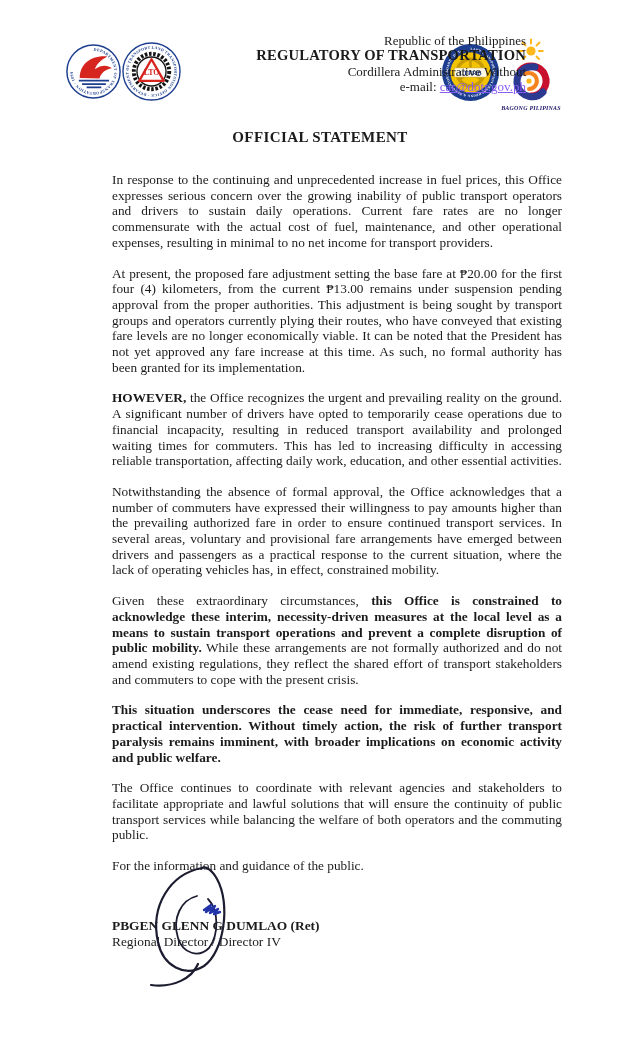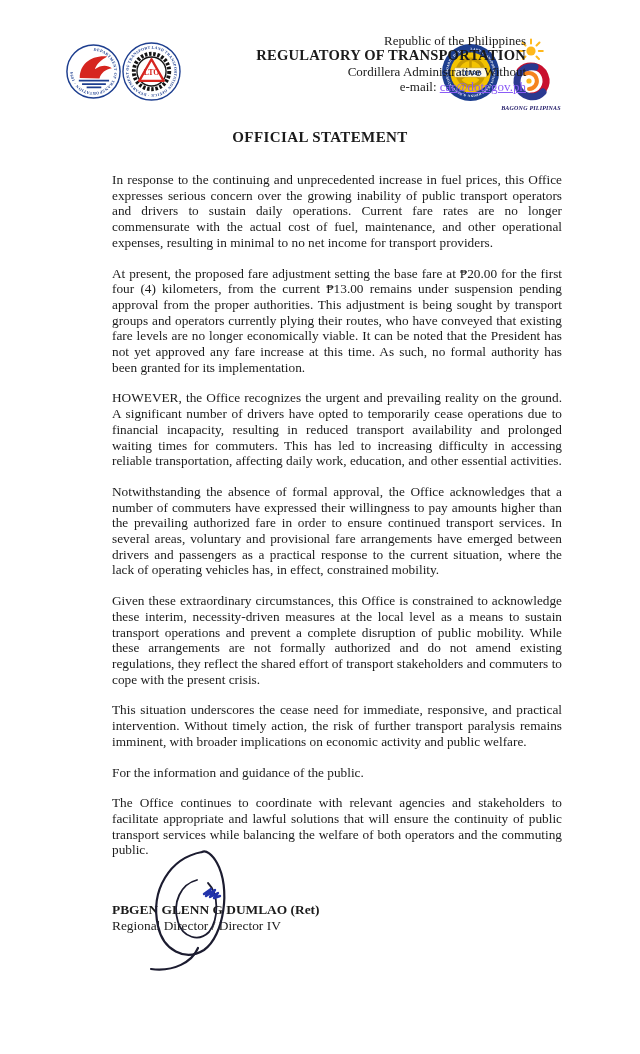--- a/index.html
+++ b/index.html
@@ -21,21 +21,21 @@
   .seal-bagong{left:498px;top:36px;width:66px;height:76px;}
   .doc-title{
     position:absolute;top:129px;left:0;width:640px;text-align:center;
     font-size:15px;font-weight:bold;letter-spacing:.4px;
   }
   .bodytext{
     position:absolute;top:163px;left:112px;width:450px;
     font-size:13.3px;line-height:15.7px;text-align:justify;margin-top:9px;
   }
   .para{margin:0 0 15px 0;}
-  .para b{font-weight:normal;}
+  .para b{font-weight:bold;}
   .sig-block{position:relative;margin-top:44px;}
   .sig-name{font-weight:bold;font-size:13.4px;line-height:16px;}
   .sig-title{font-size:13.4px;line-height:16px;}
   .signature-svg{position:absolute;left:26px;top:-54px;width:120px;height:138px;pointer-events:none;}
 </style>
 </head>
 <body>
 
 <svg class="seal seal-dotr" viewBox="0 0 60 60" aria-hidden="true">
   <defs>
@@ -102,22 +102,22 @@
 <div class="doc-title">OFFICIAL STATEMENT</div>
 
 <div class="bodytext">
   <div>
       <p class="para"><span>In response to the continuing and unprecedented increase in fuel prices, this Office expresses serious concern over the growing inability of public transport operators and drivers to sustain daily operations. Current fare rates are no longer commensurate with the actual cost of fuel, maintenance, and other operational expenses, resulting in minimal to no net income for transport providers.</span></p>
       <p class="para"><span>At present, the proposed fare adjustment setting the base fare at ₱20.00 for the first four (4) kilometers, from the current ₱13.00 remains under suspension pending approval from the proper authorities. This adjustment is being sought by transport groups and operators currently plying their routes, who have conveyed that existing fare levels are no longer economically viable. It can be noted that the President has not yet approved any fare increase at this time. As such, no formal authority has been granted for its implementation.</span></p>
       <p class="para"><b>HOWEVER,</b><span> the Office recognizes the urgent and prevailing reality on the ground. A significant number of drivers have opted to temporarily cease operations due to financial incapacity, resulting in reduced transport availability and prolonged waiting times for commuters. This has led to increasing difficulty in accessing reliable transportation, affecting daily work, education, and other essential activities.</span></p>
       <p class="para"><span>Notwithstanding the absence of formal approval, the Office acknowledges that a number of commuters have expressed their willingness to pay amounts higher than the prevailing authorized fare in order to ensure continued transport services. In several areas, voluntary and provisional fare arrangements have emerged between drivers and passengers as a practical response to the current situation, where the lack of operating vehicles has, in effect, constrained mobility.</span></p>
       <p class="para"><span>Given these extraordinary circumstances, </span><b>this Office is constrained to acknowledge these interim, necessity-driven measures at the local level as a means to sustain transport operations and prevent a complete disruption of public mobility.</b><span> While these arrangements are not formally authorized and do not amend existing regulations, they reflect the shared effort of transport stakeholders and commuters to cope with the present crisis.</span></p>
       <p class="para"><b>This situation underscores the cease need for immediate, responsive, and practical intervention. Without timely action, the risk of further transport paralysis remains imminent, with broader implications on economic activity and public welfare.</b></p>
+      <p class="para"><span>The Office continues to coordinate with relevant agencies and stakeholders to facilitate appropriate and lawful solutions that will ensure the continuity of public transport services while balancing the welfare of both operators and the commuting public.</span></p>
       <p class="para"><span>For the information and guidance of the public.</span></p>
-      <p class="para"><span>The Office continues to coordinate with relevant agencies and stakeholders to facilitate appropriate and lawful solutions that will ensure the continuity of public transport services while balancing the welfare of both operators and the commuting public.</span></p>
     </div>
 
   <div class="sig-block">
     <svg class="signature-svg" viewBox="0 0 120 138" aria-hidden="true">
       <g fill="none" stroke="#1c1c30" stroke-linecap="round">
         <path stroke-width="2.2" d="M64 4 C 32 10, 12 42, 20 78 C 25 102, 47 114, 66 102 C 86 88, 93 40, 79 15 C 74 6, 68 2, 64 4"></path>
         <path stroke-width="1.8" d="M59 32 C 43 36, 34 54, 40 74 C 45 90, 61 94, 71 84 C 81 71, 81 46, 70 35"></path>
         <path stroke-width="2.2" d="M60 100 C 54 114, 36 124, 13 121"></path>
       </g>
       <path fill="none" stroke="#2233aa" stroke-width="2.4" stroke-linecap="round" stroke-linejoin="round" d="M66 46 l7 -5 l-5 7 l9 -6 l-5 7 l8 -4 l-4 5 l6 -2"></path>

